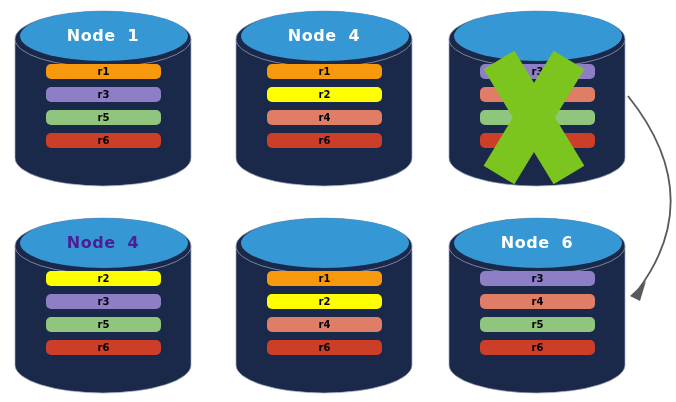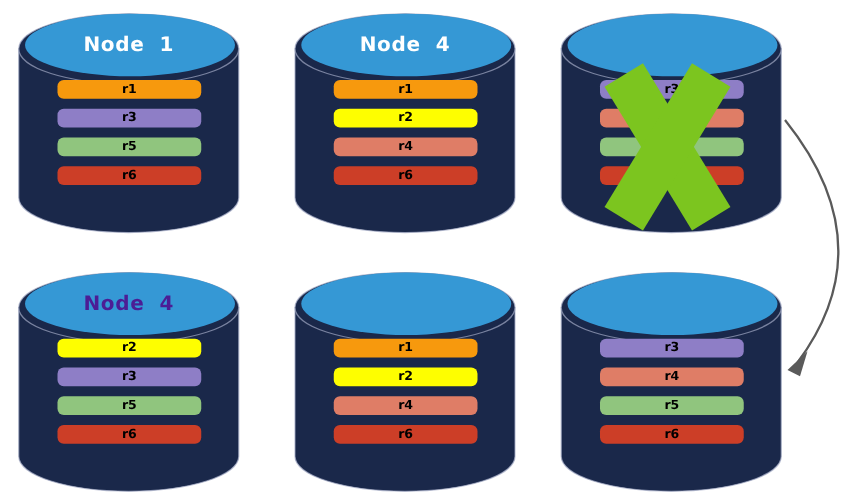--- a/index.html
+++ b/index.html
@@ -93,20 +93,21 @@
           <div class="bar" style="background: rgb(223, 125, 102);"><span style="color: rgb(0, 0, 0);">r4</span></div>
           <div class="bar" style="background: rgb(204, 62, 39);"><span style="color: rgb(0, 0, 0);">r6</span></div>
         </div>
   </div>
       <div class="node" style="left: 448px; top: 213px;">
     <svg class="cyl" width="178" height="186" viewBox="0 0 178 186">
       <path class="cyl-body" d="M1,33 V152 A88,28 0 0 0 177,152 V33 Z" fill="#1A284A" stroke="#A2A9C4" stroke-width="1" stroke-opacity="0.7"></path>
       <ellipse class="cyl-rim" cx="89" cy="33" rx="88" ry="28" fill="#1A284A" stroke="#A2A9C4" stroke-width="1" stroke-opacity="0.7"></ellipse>
       <ellipse class="cyl-top" cx="90" cy="30" rx="84" ry="25" fill="#3598D5"></ellipse>
     </svg>
+    <div class="node-title" style="color: rgb(255, 255, 255);">Node 6</div>
     <div class="bars">
           <div class="bar" style="background: rgb(142, 126, 198);"><span style="color: rgb(0, 0, 0);">r3</span></div>
           <div class="bar" style="background: rgb(223, 125, 102);"><span style="color: rgb(0, 0, 0);">r4</span></div>
           <div class="bar" style="background: rgb(144, 197, 126);"><span style="color: rgb(0, 0, 0);">r5</span></div>
           <div class="bar" style="background: rgb(204, 62, 39);"><span style="color: rgb(0, 0, 0);">r6</span></div>
         </div>
   </div>
     </div>
 
   <svg class="overlay" width="676" height="402" viewBox="0 0 676 402">

